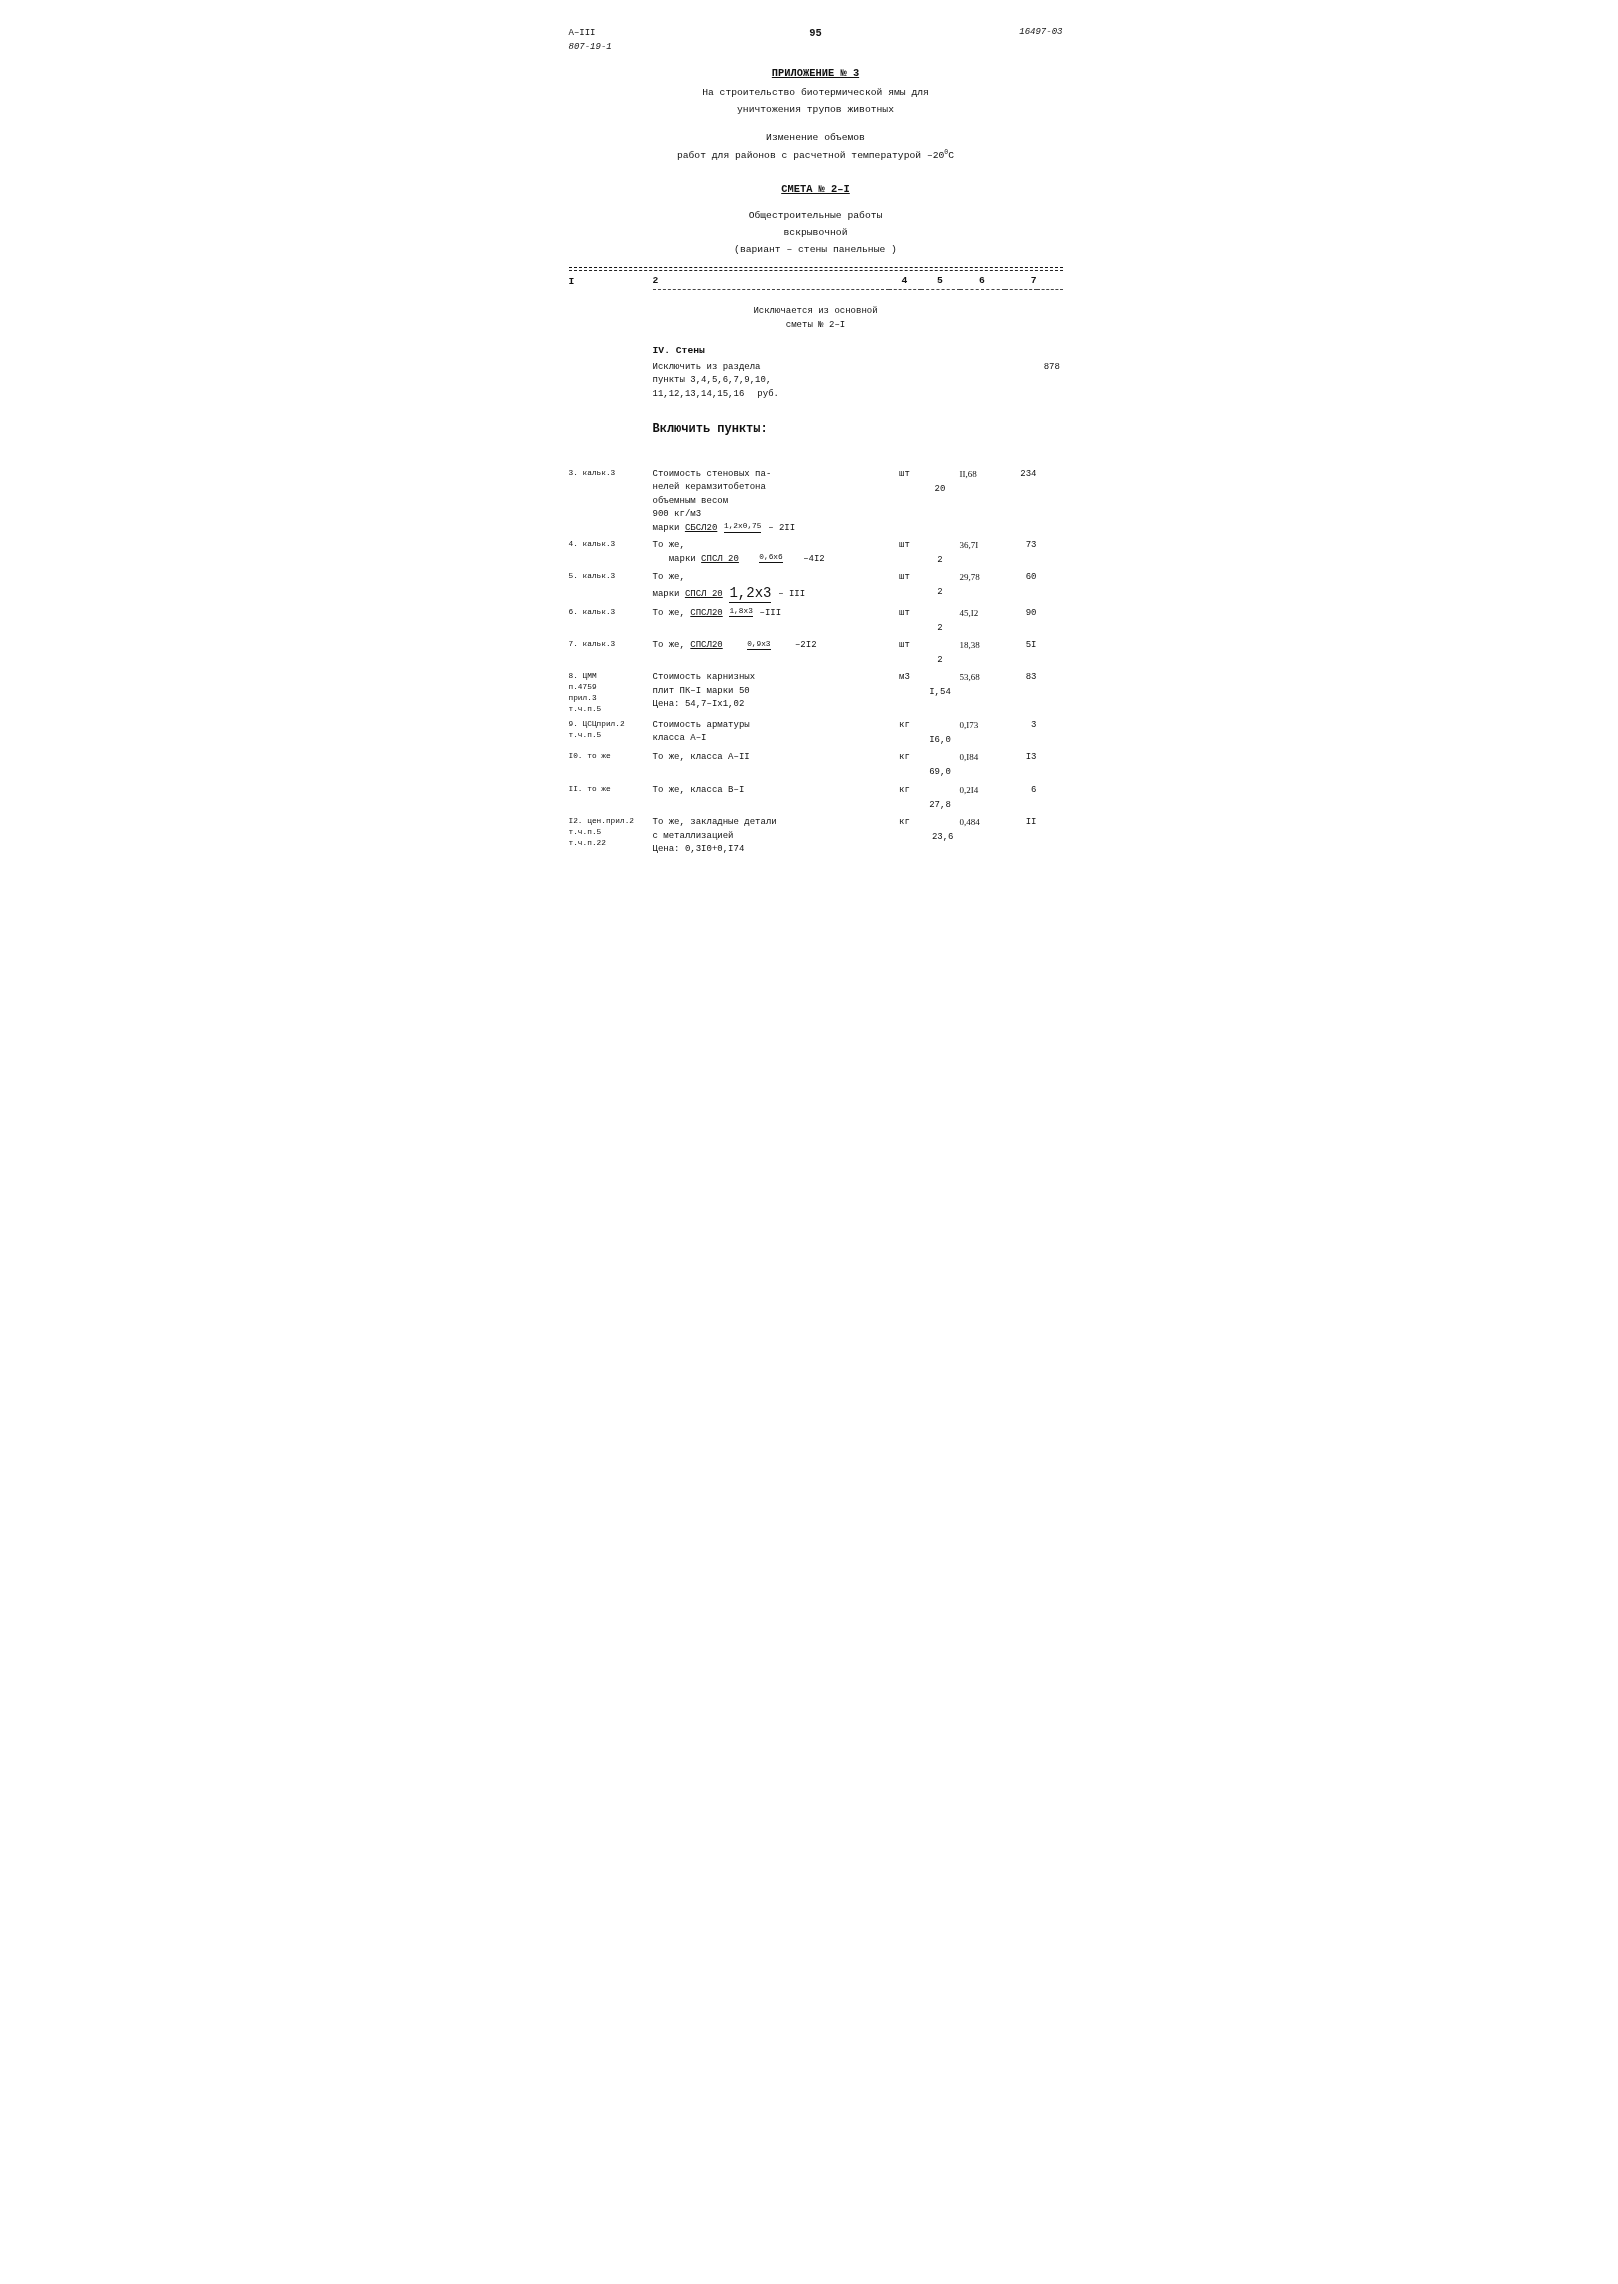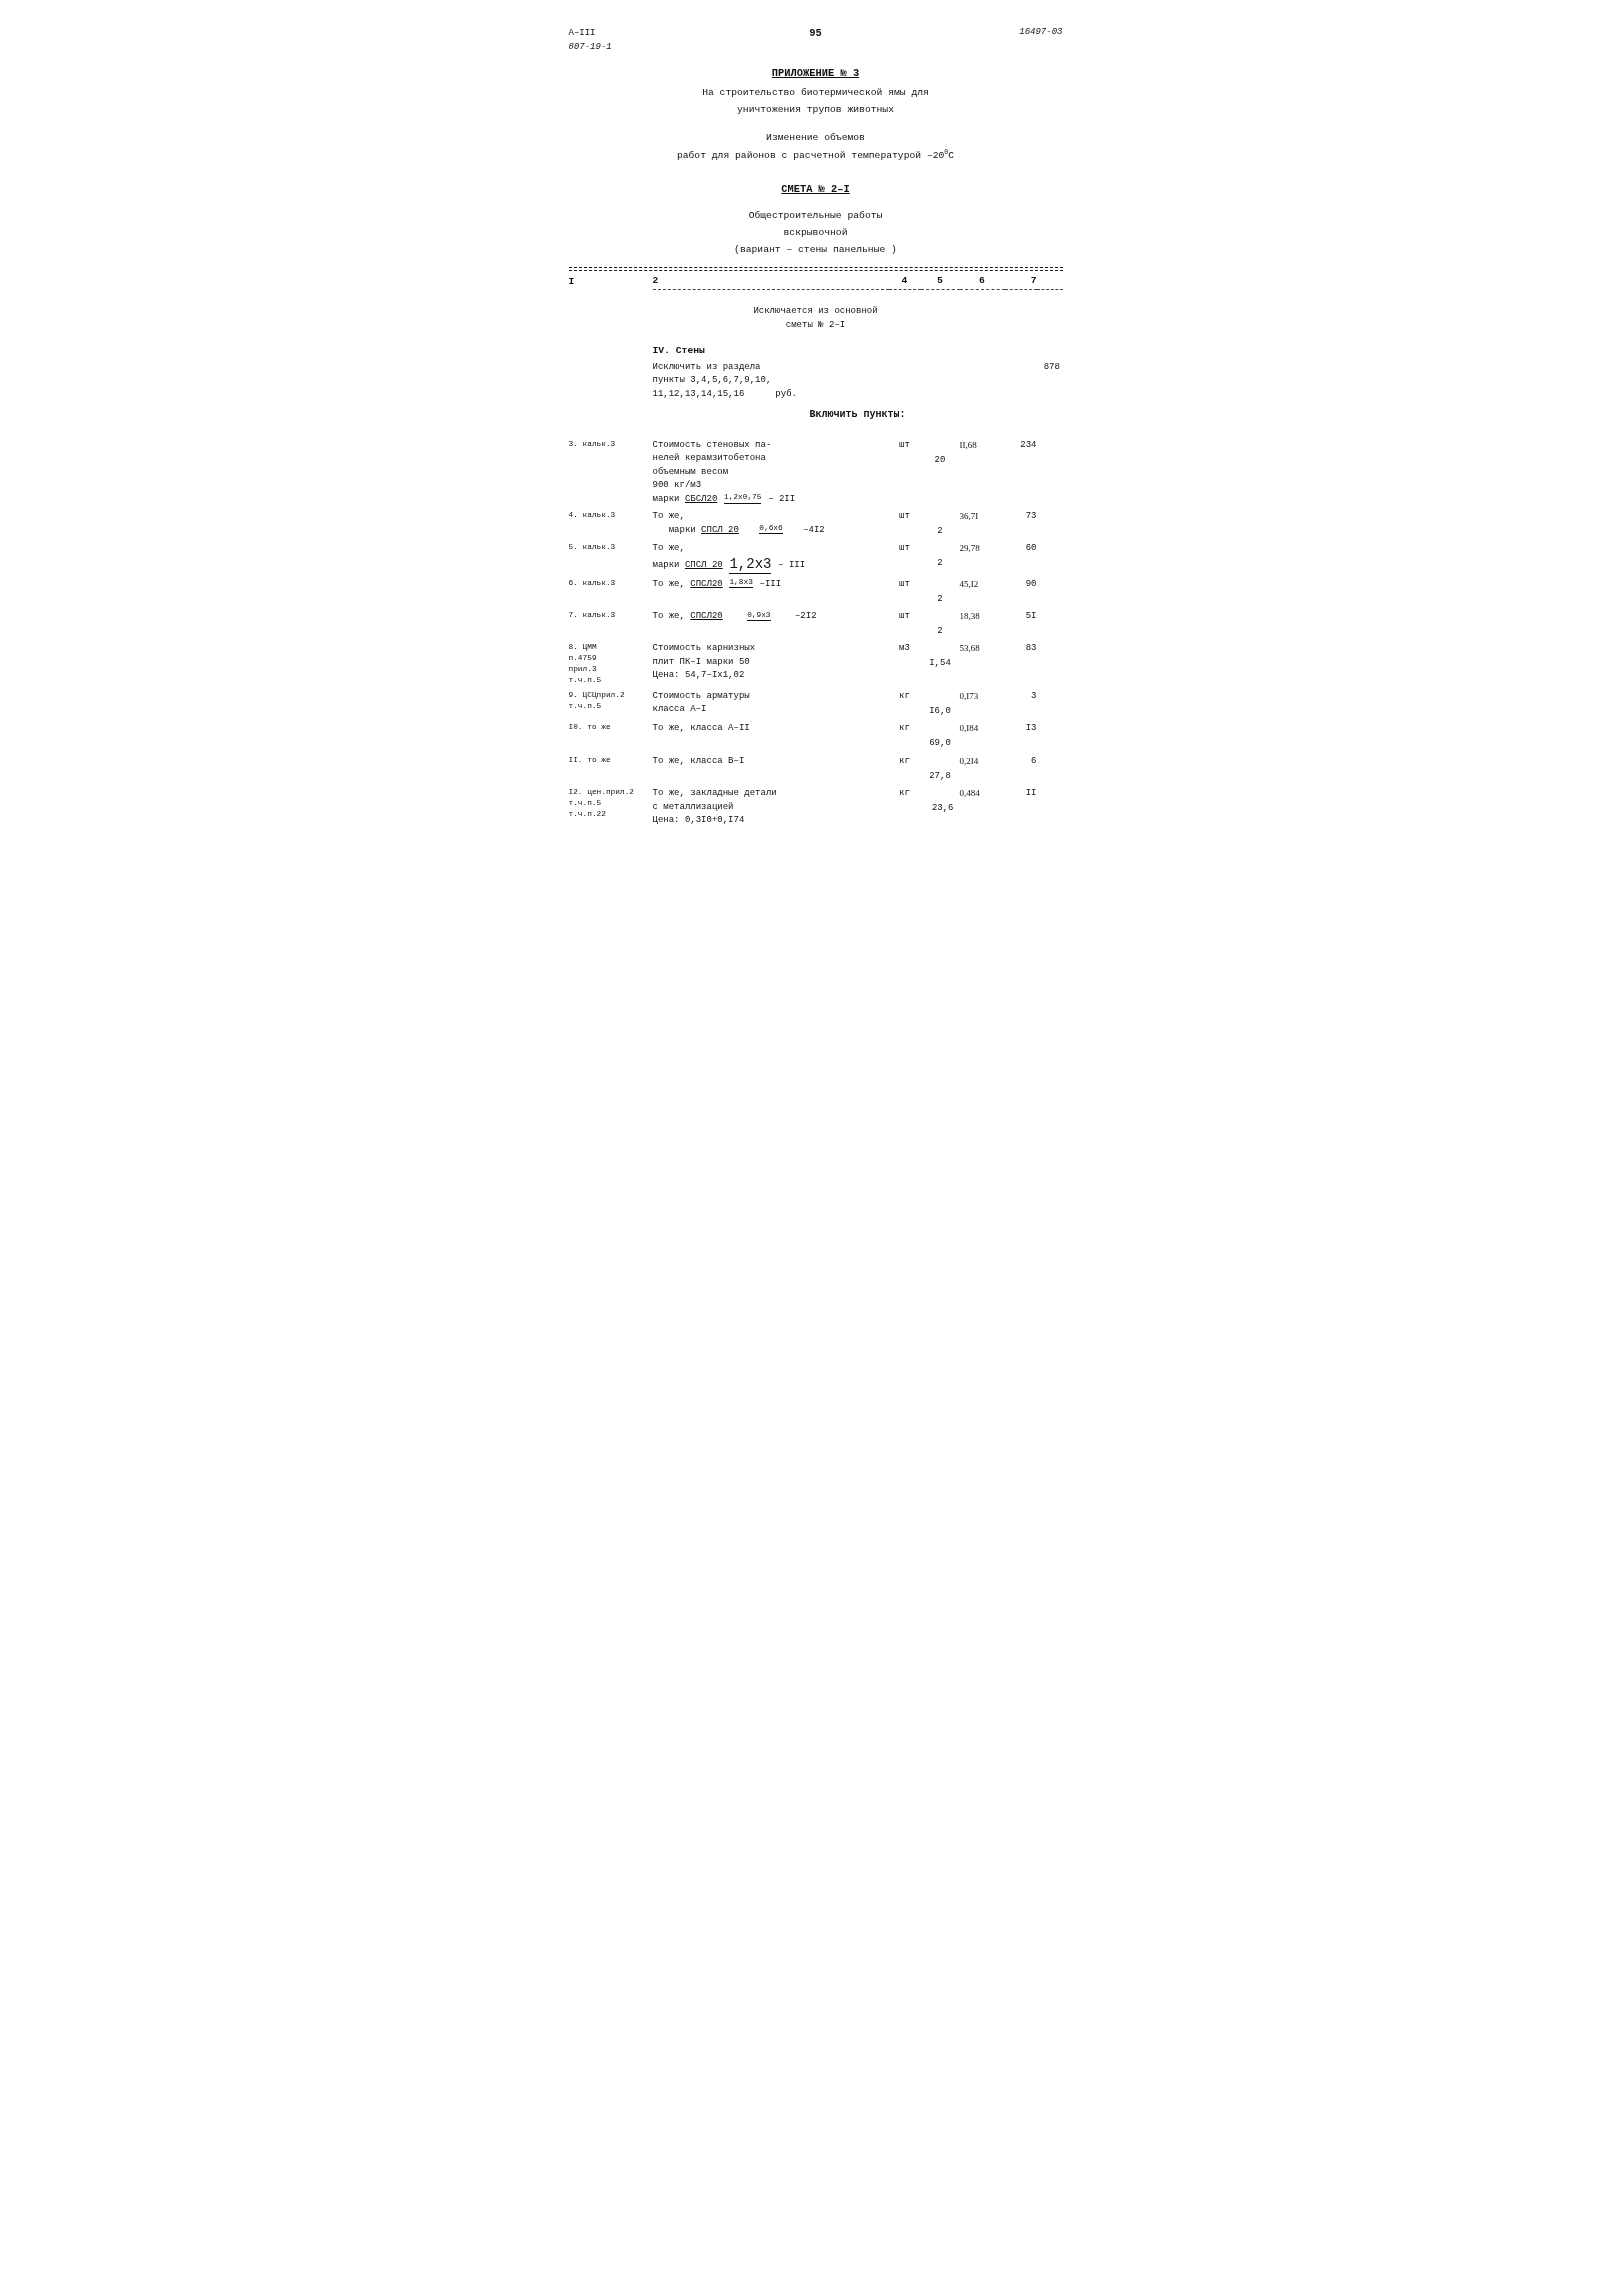--- a/index.html
+++ b/index.html
@@ -117,24 +117,23 @@
       text-align: center;
       font-size: 9px;
       margin: 6.5px 0 2.6px 0;
     }
     .iv-header {
       font-size: 9.7px;
       font-weight: bold;
       margin: 3.9px 0 2.6px 0;
     }
     .incl-line {
-      font-size: 10px;
-      margin: 6px 0;
-      font-weight: bold;
-      text-align: center;
+      font-size: 12px;
+      margin: 19px 0;
+      font-weight: bold;
     }
     .header-row {
       display: flex;
       align-items: flex-end;
       border-top: 1.3px dashed #222;
       padding-top: 2.6px;
       margin-top: 1.3px;
     }
     .header-num {
       width: 84px;
@@ -251,21 +250,21 @@
 </div>
 
 <div style="height:5.2px;"></div>
 
 <div class="excl-section">
   <div class="iv-header">IV. Стены</div>
   <div class="row-with-rub">
     <div>
       <div>Исключить из раздела</div>
       <div>пункты 3,4,5,6,7,9,10,</div>
-      <div style="display:flex; align-items:center; gap:31px;">
+      <div style="display:flex; align-items:center; gap:13px;">
         <span>11,12,13,14,15,16</span>
         <span>руб.</span>
       </div>
     </div>
     <div class="rub-right" style="margin-left:auto; padding-right:2.6px; font-size:9px;">878</div>
   </div>
   <div class="incl-line">Включить пункты:</div>
 </div>
 
 <div style="height:6.5px;"></div>

